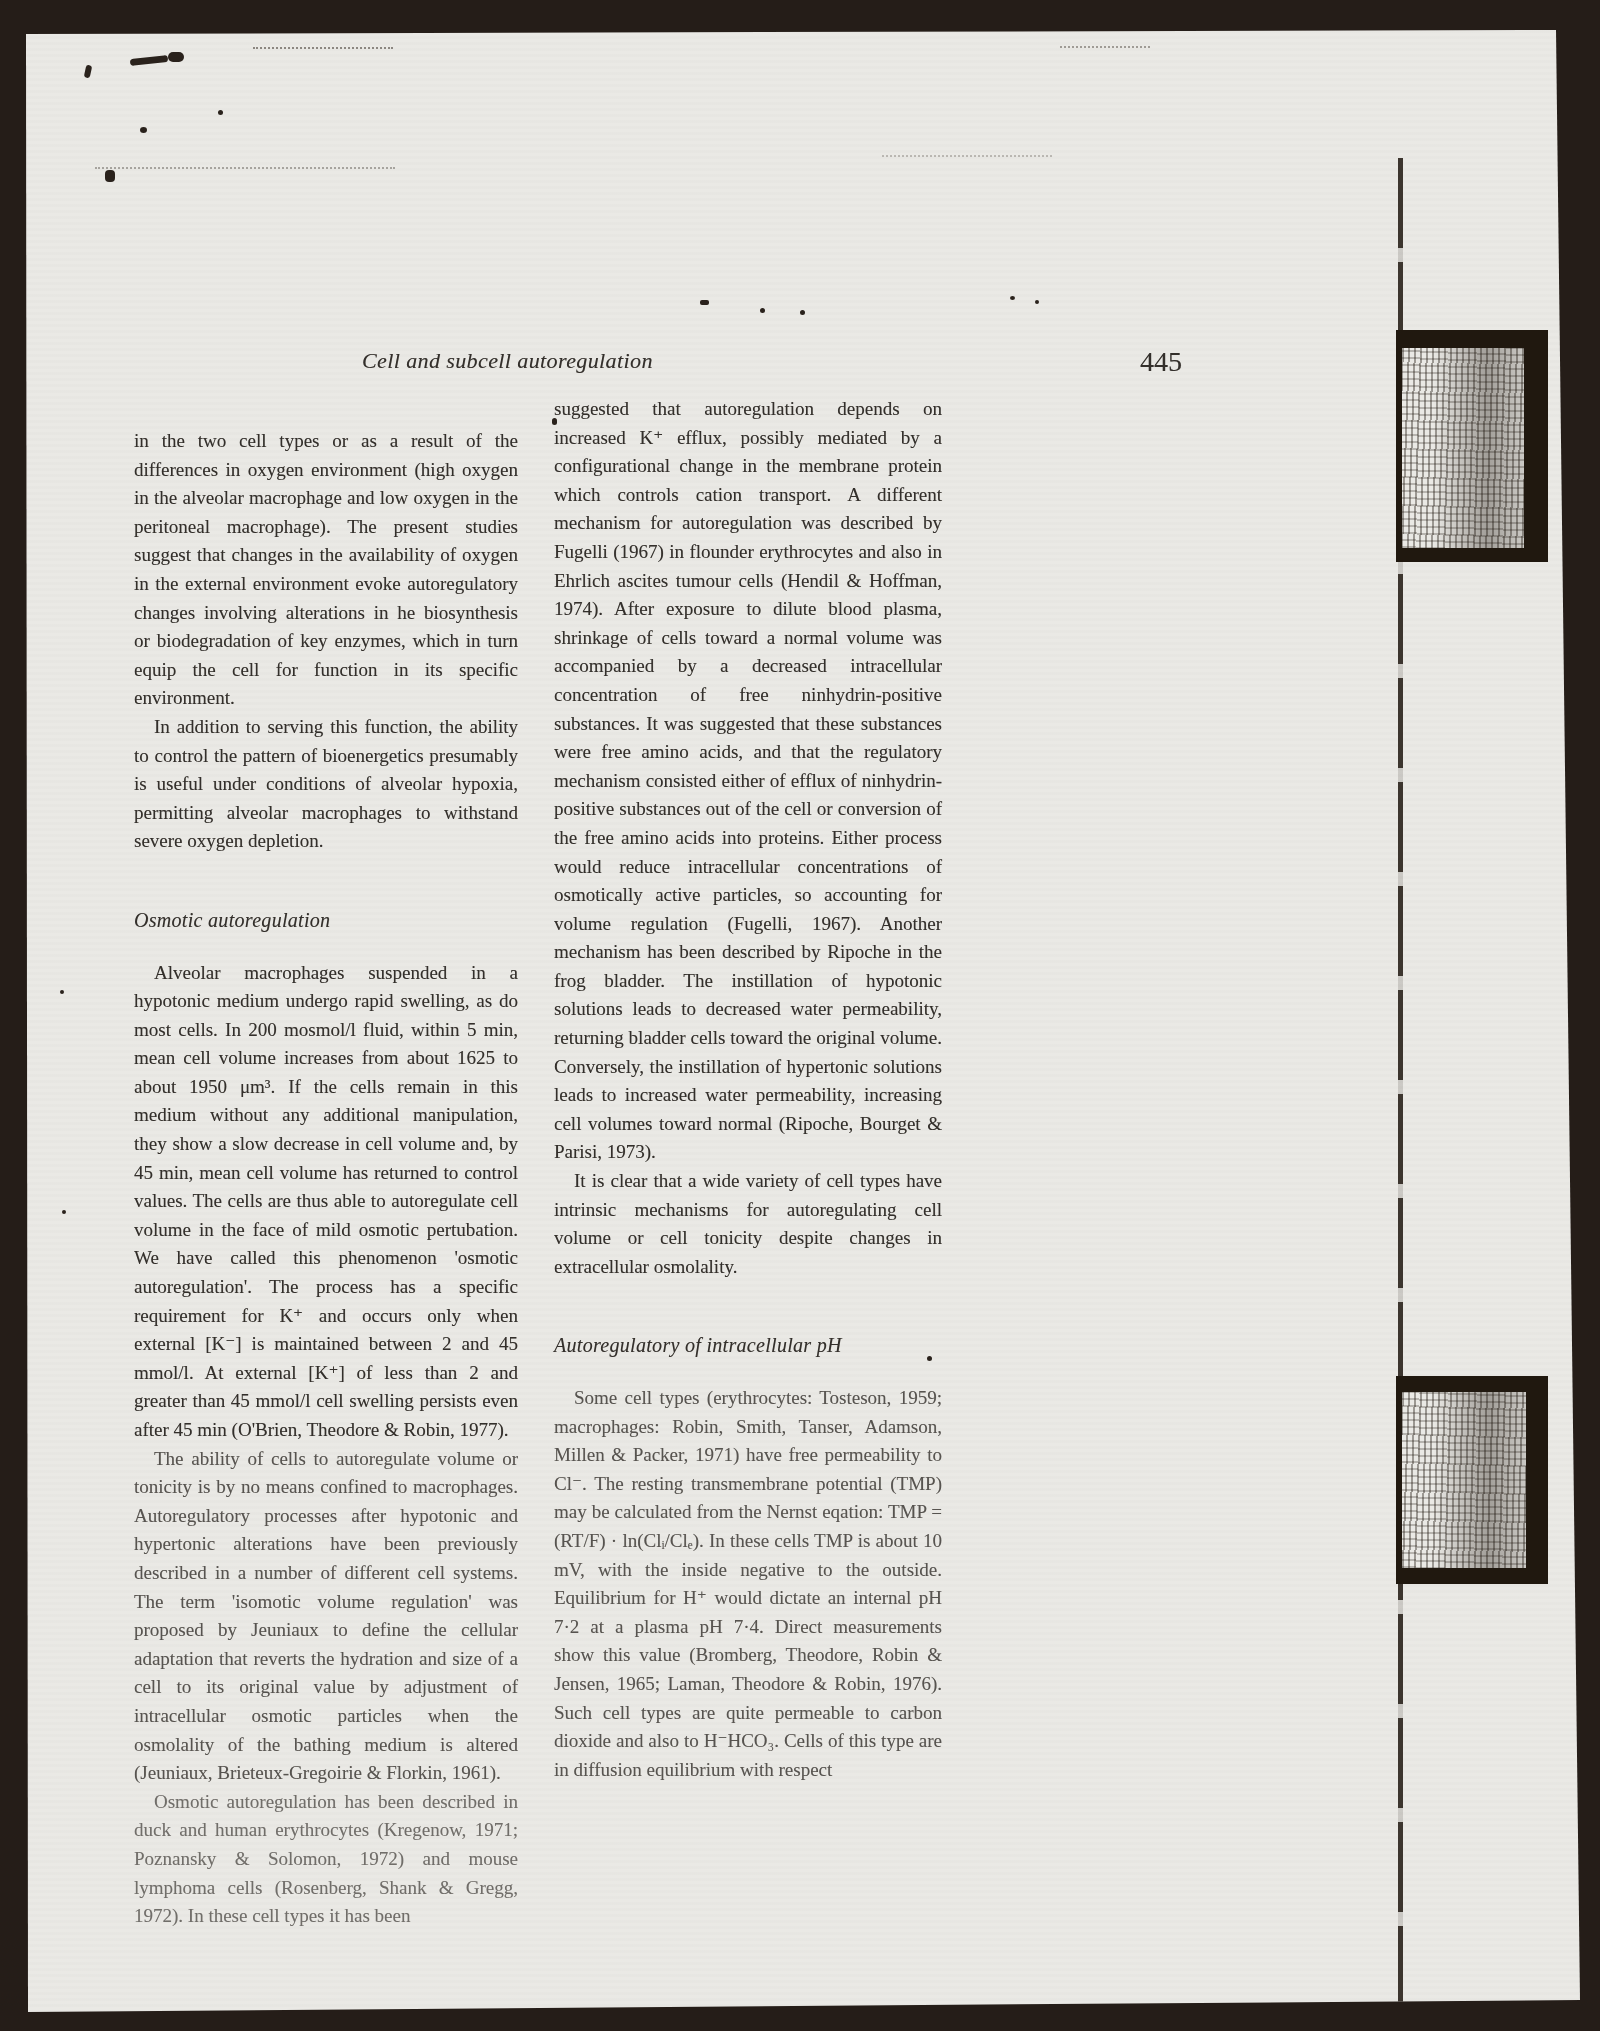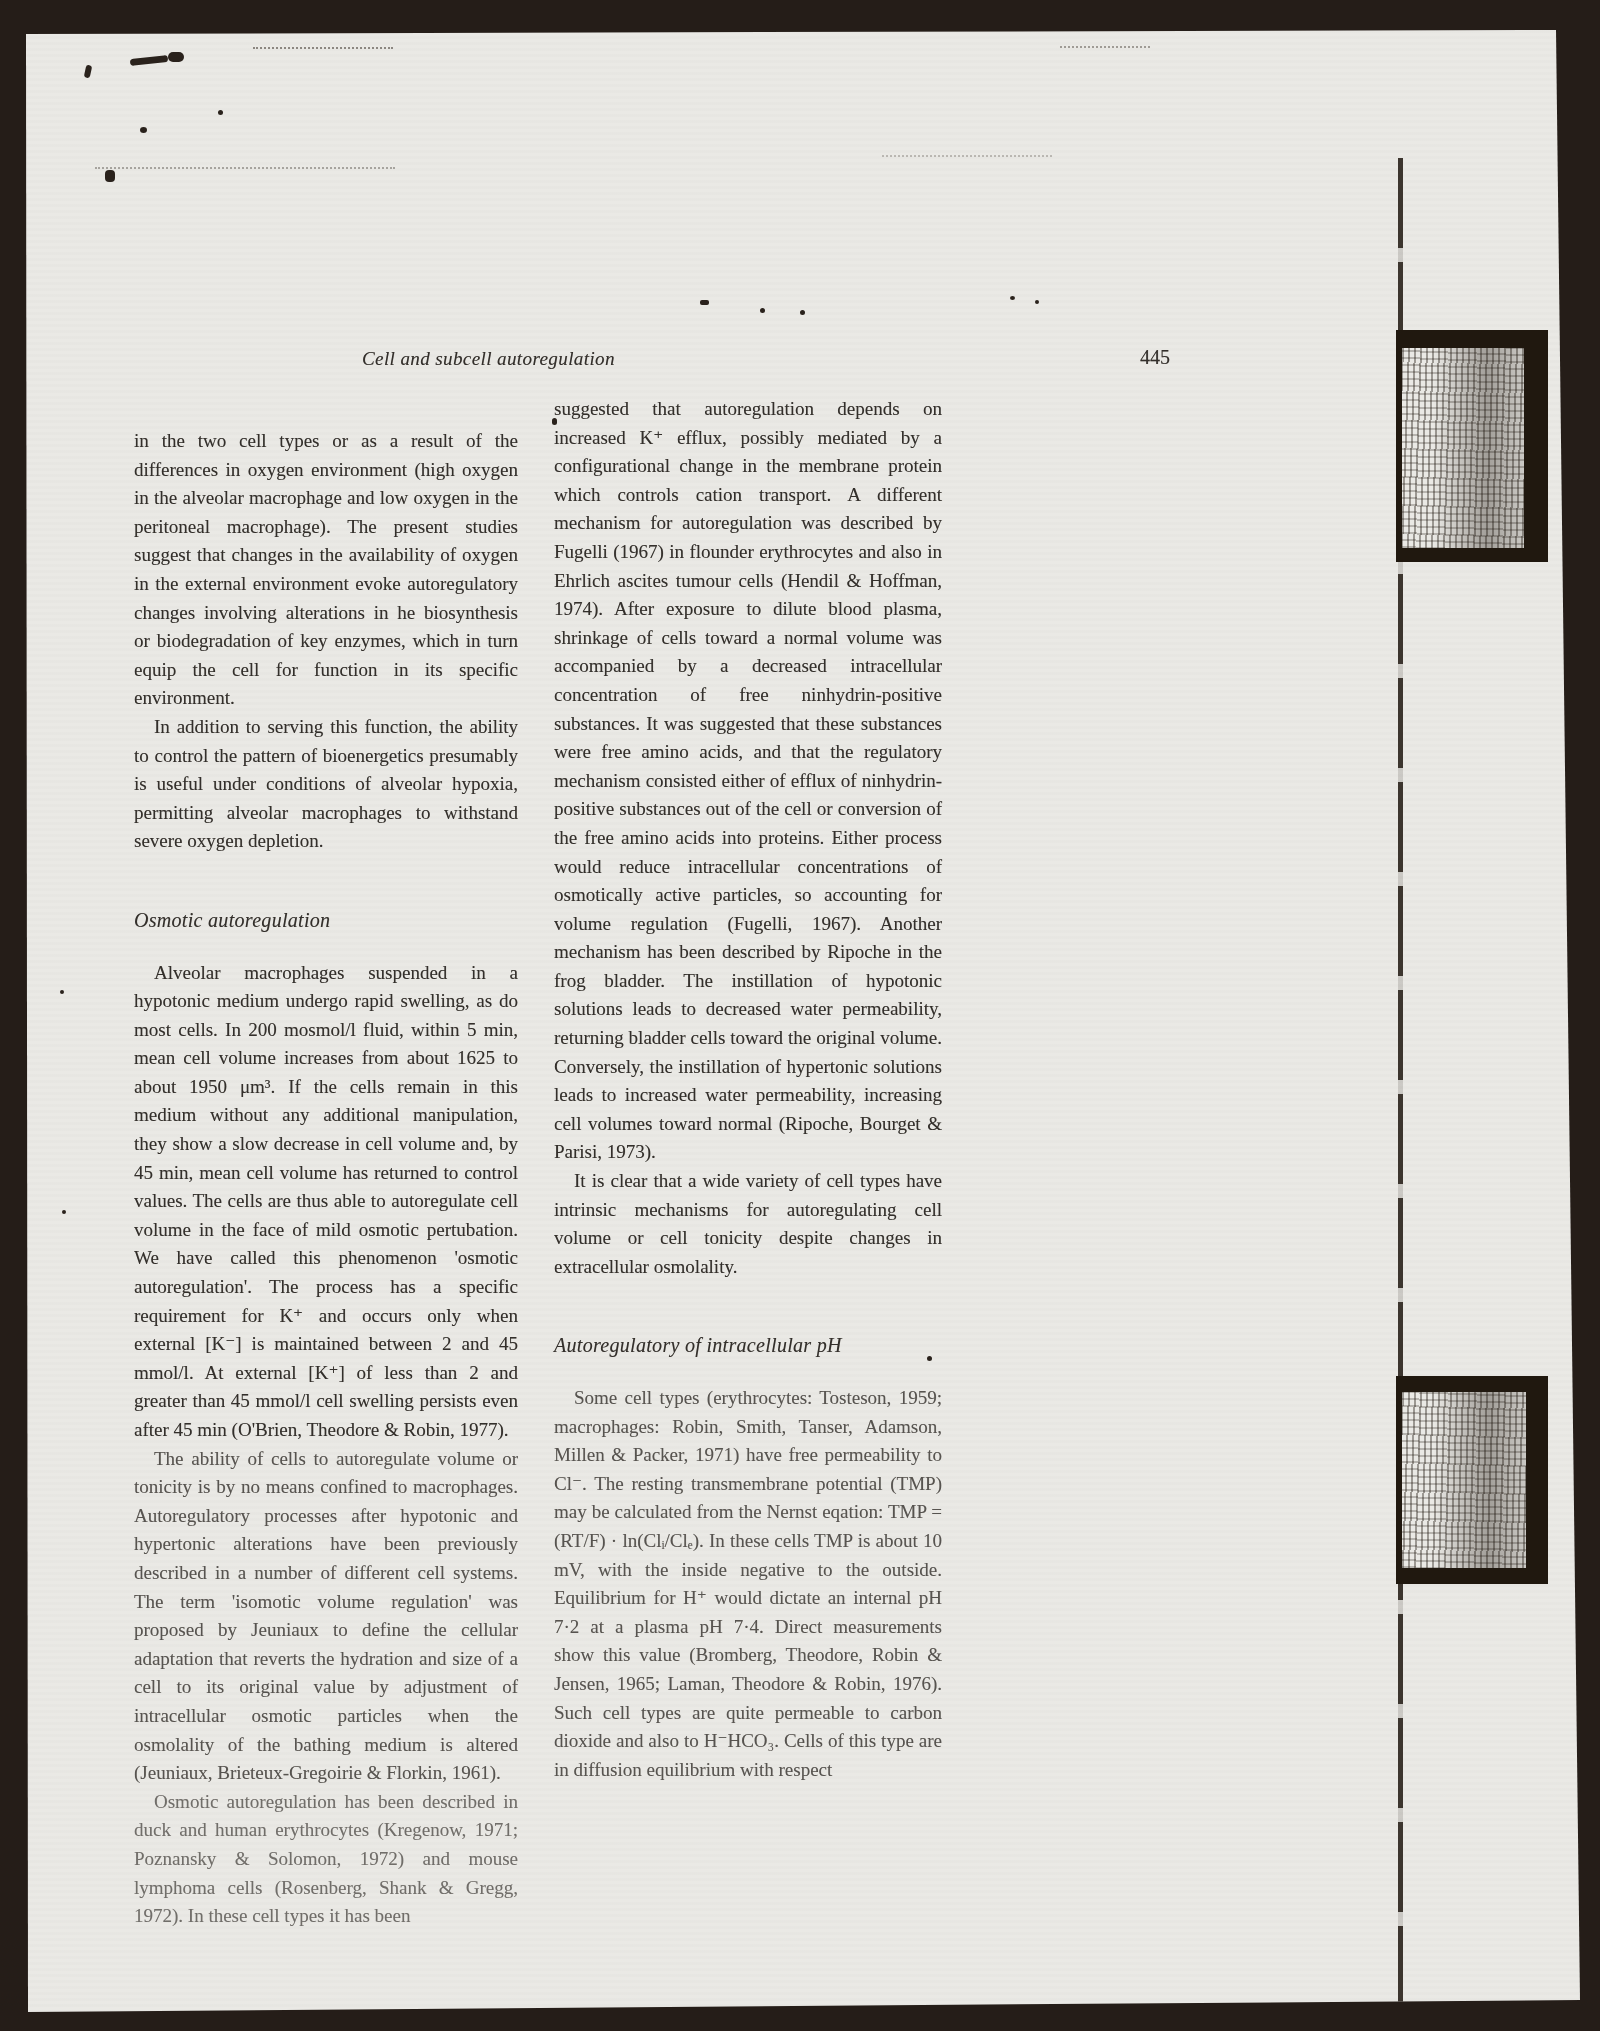--- a/index.html
+++ b/index.html
@@ -14,26 +14,26 @@
     font-family:"Liberation Serif","DejaVu Serif",serif;
   }
   .paper{
     position:absolute;left:22px;top:30px;width:1560px;height:1990px;
     background:var(--paper);
     background-image:repeating-linear-gradient(180deg, rgba(0,0,0,.012) 0 3px, transparent 3px 6px);
     clip-path:polygon(4px 4px, 1534px 0px, 1558px 1970px, 6px 1982px);
   }
   .running-title{
     position:absolute;top:318px;left:340px;
-    font-style:italic;font-size:19px;letter-spacing:.4px;color:var(--ink);
+    font-style:italic;font-size:22px;letter-spacing:.4px;color:var(--ink);
     text-shadow:.2px .2px 0 rgba(40,35,30,.35);
   }
   .page-number{
     position:absolute;top:316px;left:1118px;
-    font-size:20px;color:var(--ink);
+    font-size:28px;color:var(--ink);
     text-shadow:.2px .2px 0 rgba(40,35,30,.35);
   }
   .column{
     position:absolute;top:365px;
     font-size:19px;line-height:28.6px;text-align:justify;
     color:var(--ink);
     text-shadow:.2px .2px 0 rgba(40,35,30,.3);
   }
   .col-left{left:112px;width:384px;margin-top:32px;}
   .col-right{left:532px;width:388px;}

